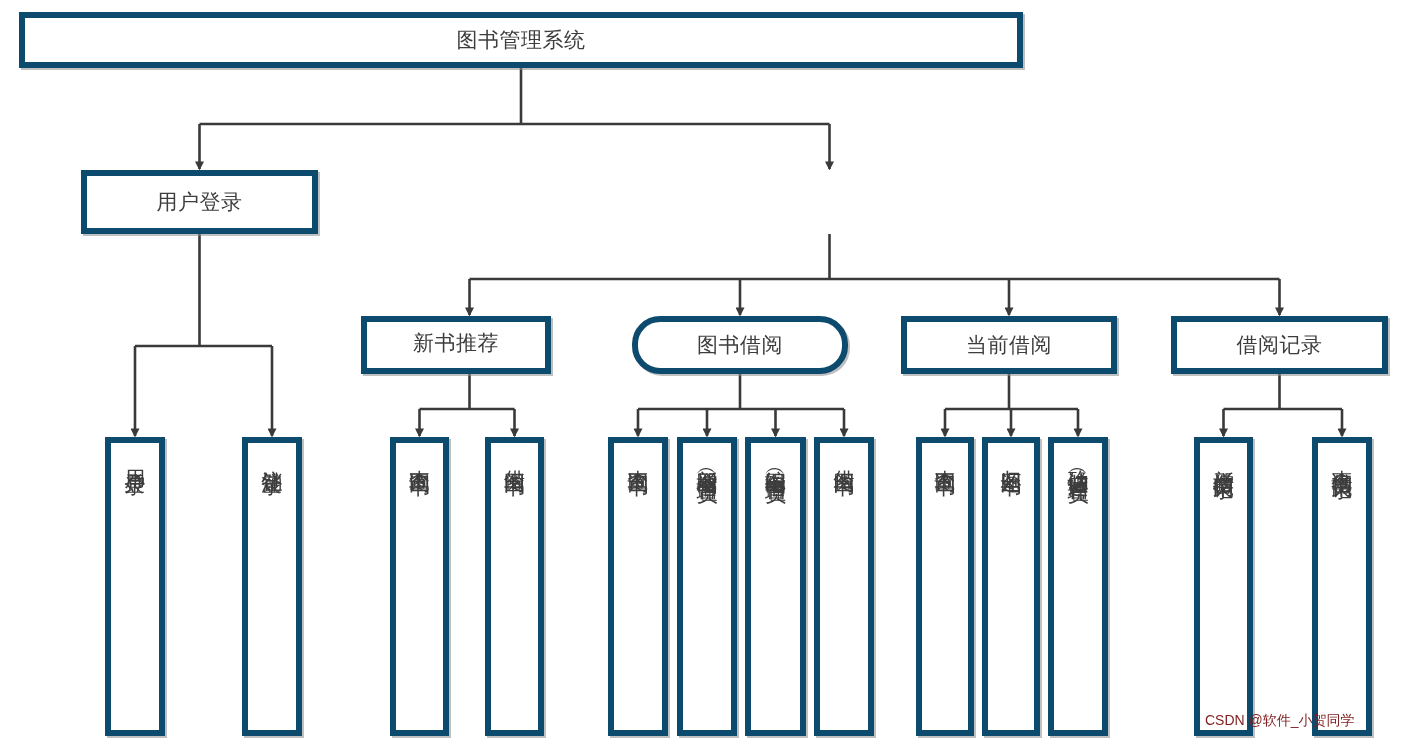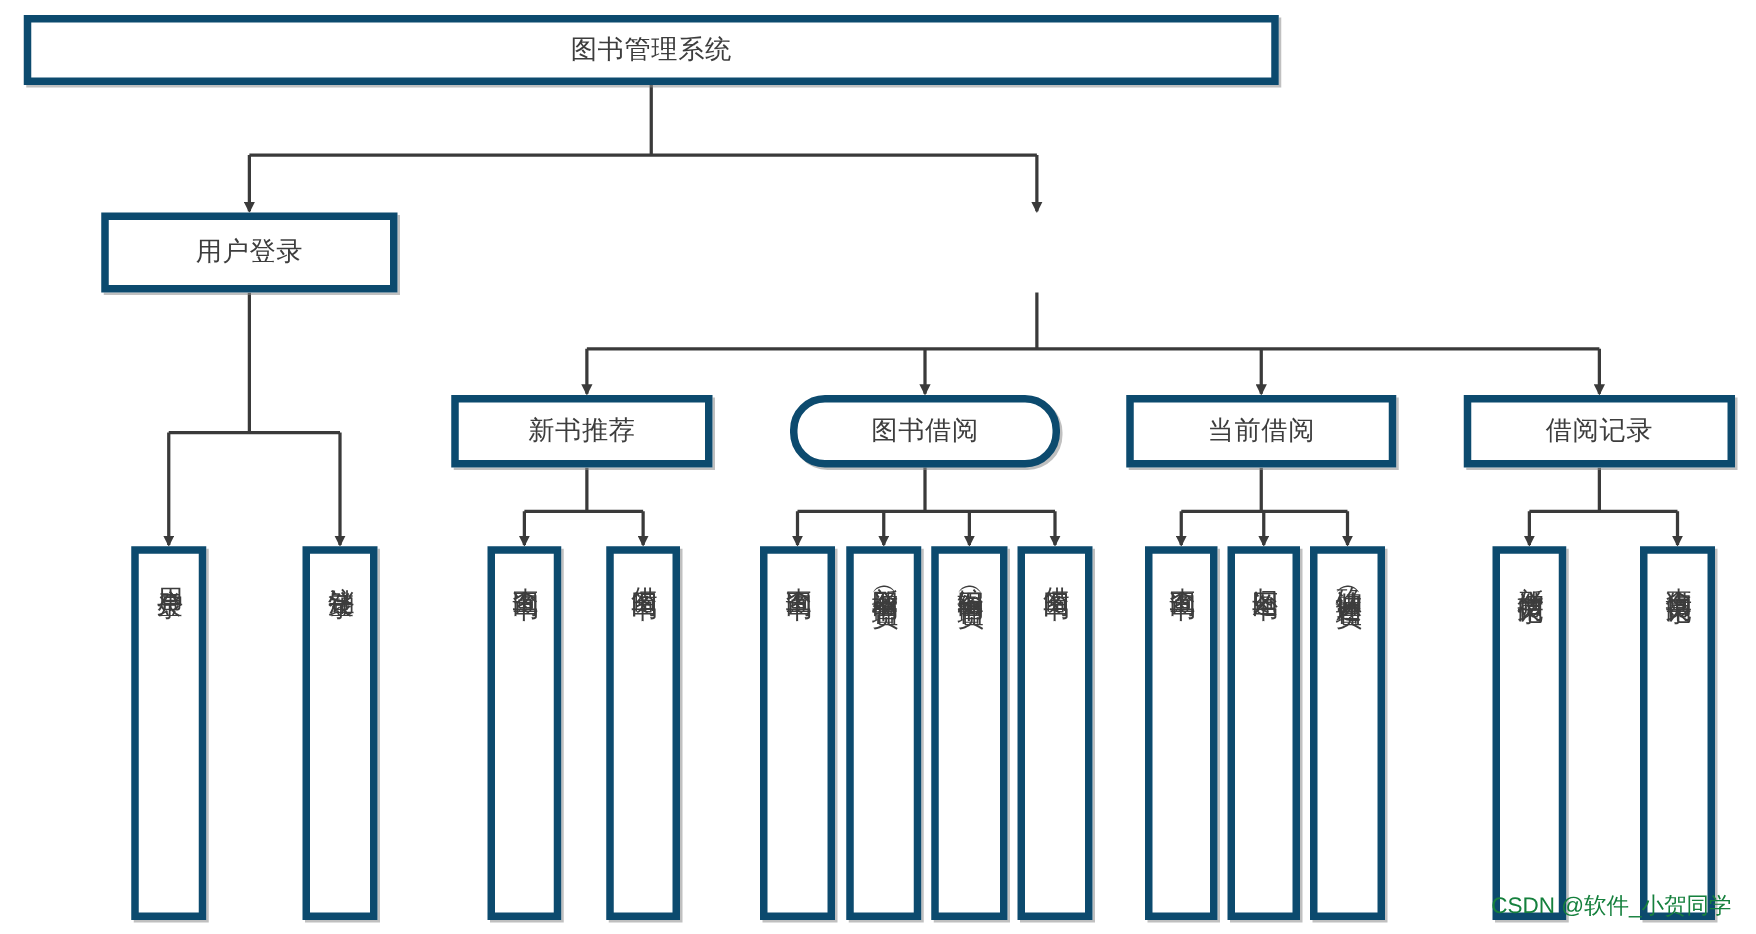--- a/index.html
+++ b/index.html
@@ -56,24 +56,25 @@
   .node.vertical .node-label {
     writing-mode: vertical-rl;
     text-orientation: upright;
     font-size: 21px;
     letter-spacing: 2px;
     line-height: 1.05;
     max-height: 285px;
   }
   .watermark {
     position: absolute;
-    font-size: 18px;
-    color: #15803d;
+    font-size: 14px;
+    color: #7f1d1d;
     white-space: nowrap;
     user-select: none;
+    margin-left: 12px;
   }
 </style>
 </head>
 <body>
 
 <div id="diagram-root">
 
   <svg id="edges-layer" width="1405" height="747" viewBox="0 0 1405 747" xmlns="http://www.w3.org/2000/svg">
     <defs>
       <marker id="arrowhead" markerWidth="9" markerHeight="9" refX="7.6" refY="4.5" orient="auto" markerUnits="userSpaceOnUse">
@@ -118,21 +119,21 @@
   </svg>
 
   <div class="node horizontal" id="node-root" style="left: 19px; top: 12px; width: 1004px; height: 56px;">
     <span class="node-label">图书管理系统</span>
   </div>
 
   <div class="node horizontal" id="node-user-login" style="left: 81px; top: 170px; width: 237px; height: 64px;">
     <span class="node-label">用户登录</span>
   </div>
 
-  <div class="node horizontal" id="node-new-book-rec" style="left: 361px; top: 316px; width: 209px; height: 58px;">
+  <div class="node horizontal" id="node-new-book-rec" style="left: 361px; top: 316px; width: 190px; height: 58px; font-family: Liberation Mono, monospace;">
     <span class="node-label">新书推荐</span>
   </div>
   <div class="node horizontal" id="node-book-borrow" style="left: 632px; top: 316px; width: 216px; height: 58px; border-radius: 28px;">
     <span class="node-label">图书借阅</span>
   </div>
   <div class="node horizontal" id="node-current-borrow" style="left: 901px; top: 316px; width: 216px; height: 58px; justify-content: center;">
     <span class="node-label">当前借阅</span>
   </div>
   <div class="node horizontal" id="node-borrow-record" style="left: 1171px; top: 316px; width: 217px; height: 58px; align-items: center;">
     <span class="node-label">借阅记录</span>

